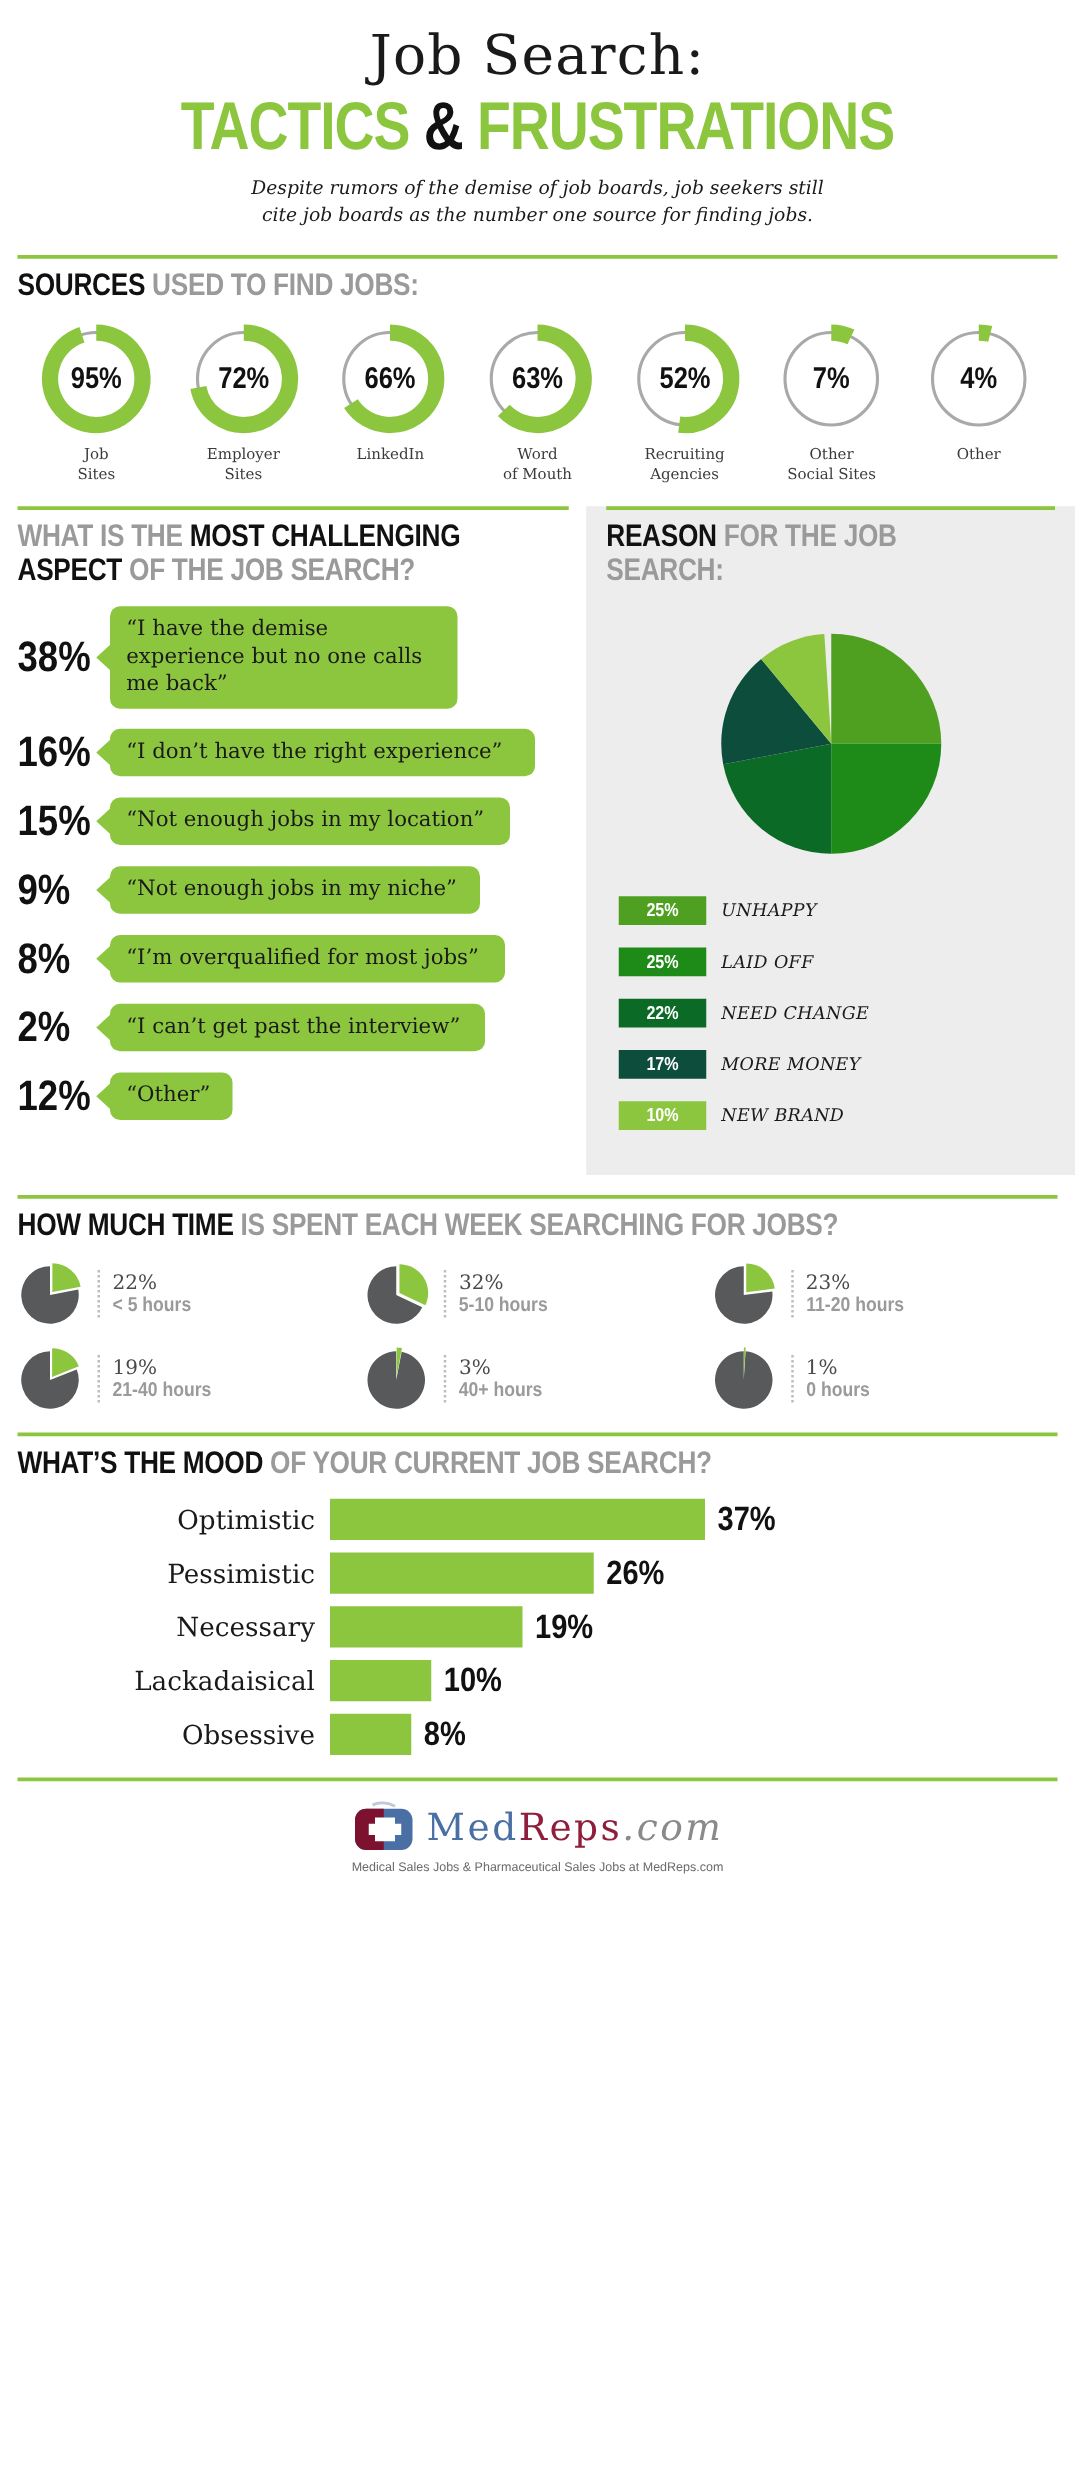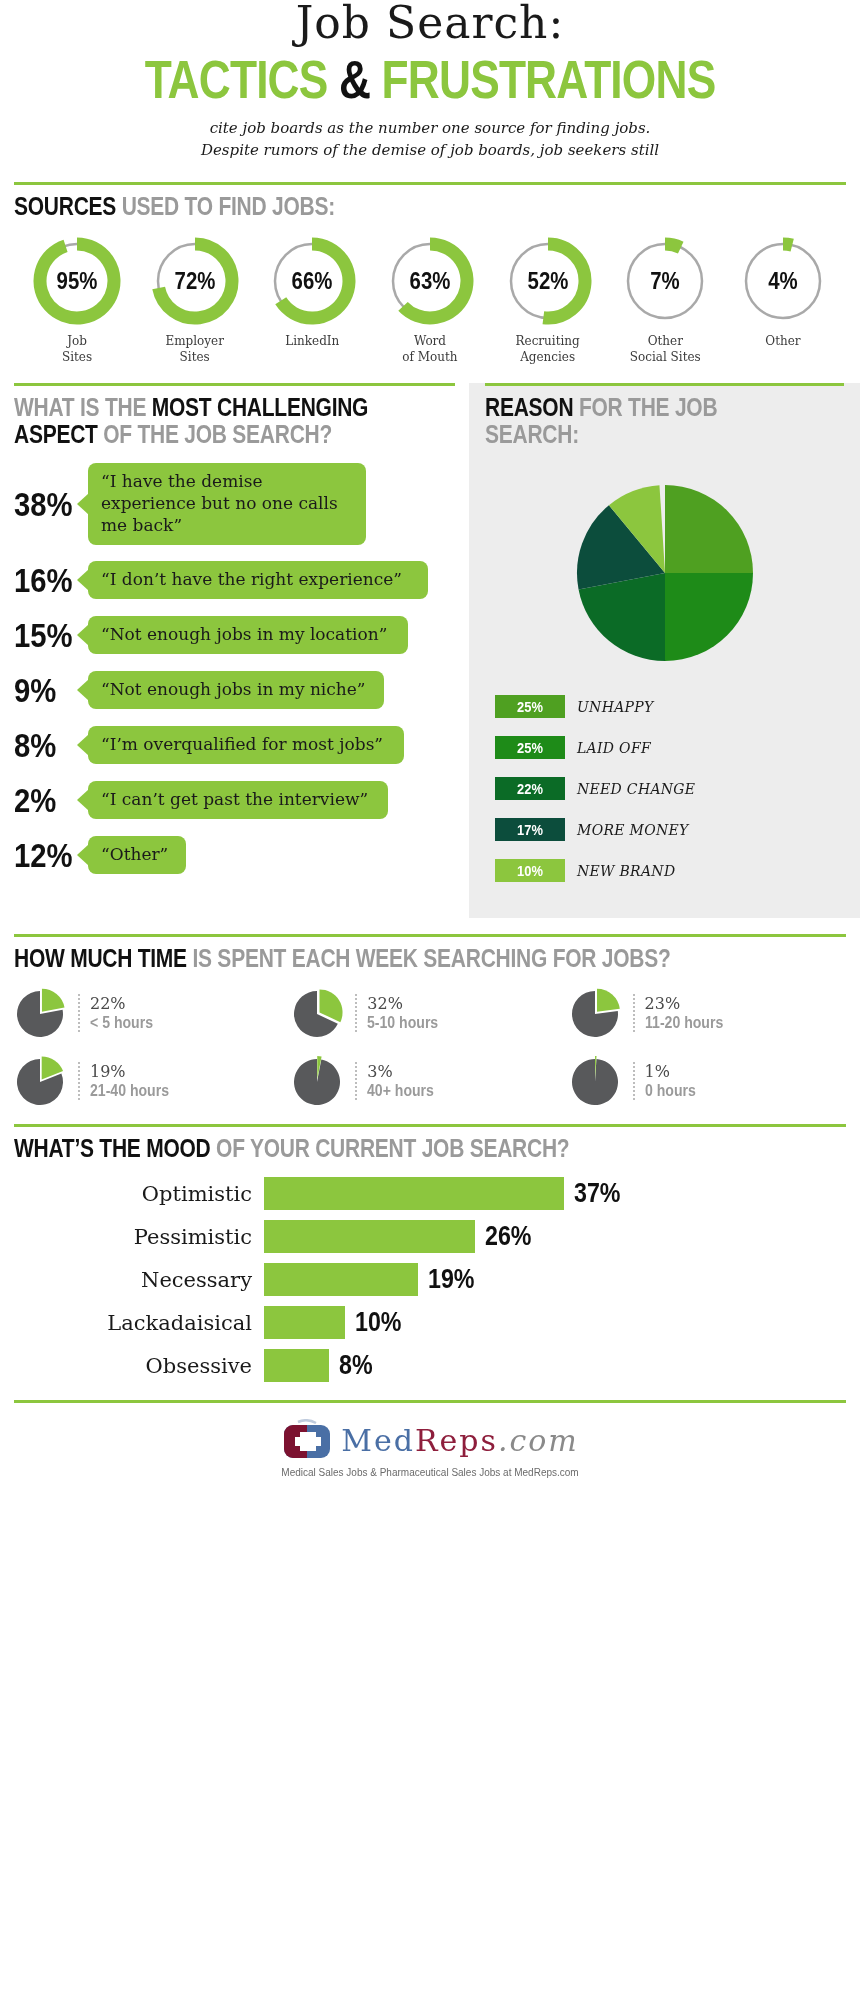--- a/index.html
+++ b/index.html
@@ -6,21 +6,21 @@
   body {
     width: 860px; height: 1992px;
     background: #ffffff;
     font-family: "Liberation Sans", sans-serif;
     overflow: hidden;
     position: relative;
   }
   .page { width: 860px; height: 1992px; position: relative; }
 
   
-  .header { text-align: center; }
+  .header { padding-top: 22px; text-align: center; }
   .title-main {
     font-family: "DejaVu Serif", serif;
     font-size: 44px; font-weight: 400; color: #1a1a1a;
     letter-spacing: 1px; line-height: 1.05;
   }
   .title-sub {
     font-family: "Liberation Sans", sans-serif;
     font-size: 54px; font-weight: bold; color: #8CC63E;
     letter-spacing: -1px; line-height: 1.0;
     margin-top: 6px;
@@ -153,22 +153,22 @@
 </style>
 </head>
 <body>
 
 <div class="page">
 
   <div class="header">
     <div class="title-main">Job Search:</div>
     <div class="title-sub"><span>TACTICS </span><span class="amp">&amp;</span><span> FRUSTRATIONS</span></div>
     <div class="intro">
+      <div>Despite rumors of the demise of job boards, job seekers still</div>
       <div>cite job boards as the number one source for finding jobs.</div>
-      <div>Despite rumors of the demise of job boards, job seekers still</div>
     </div>
   </div>
 
   <div class="band" style="margin-top:20px">
     <div class="rule"></div>
     <div class="sec-head" style="margin-top:8px"><span class="k">SOURCES</span><span class="g"> USED TO FIND JOBS:</span></div>
     <div class="donut-row" id="donut-row">
         <div class="donut-cell">
     <div class="donut">
       <svg width="92" height="92" viewBox="0 0 92 92">

